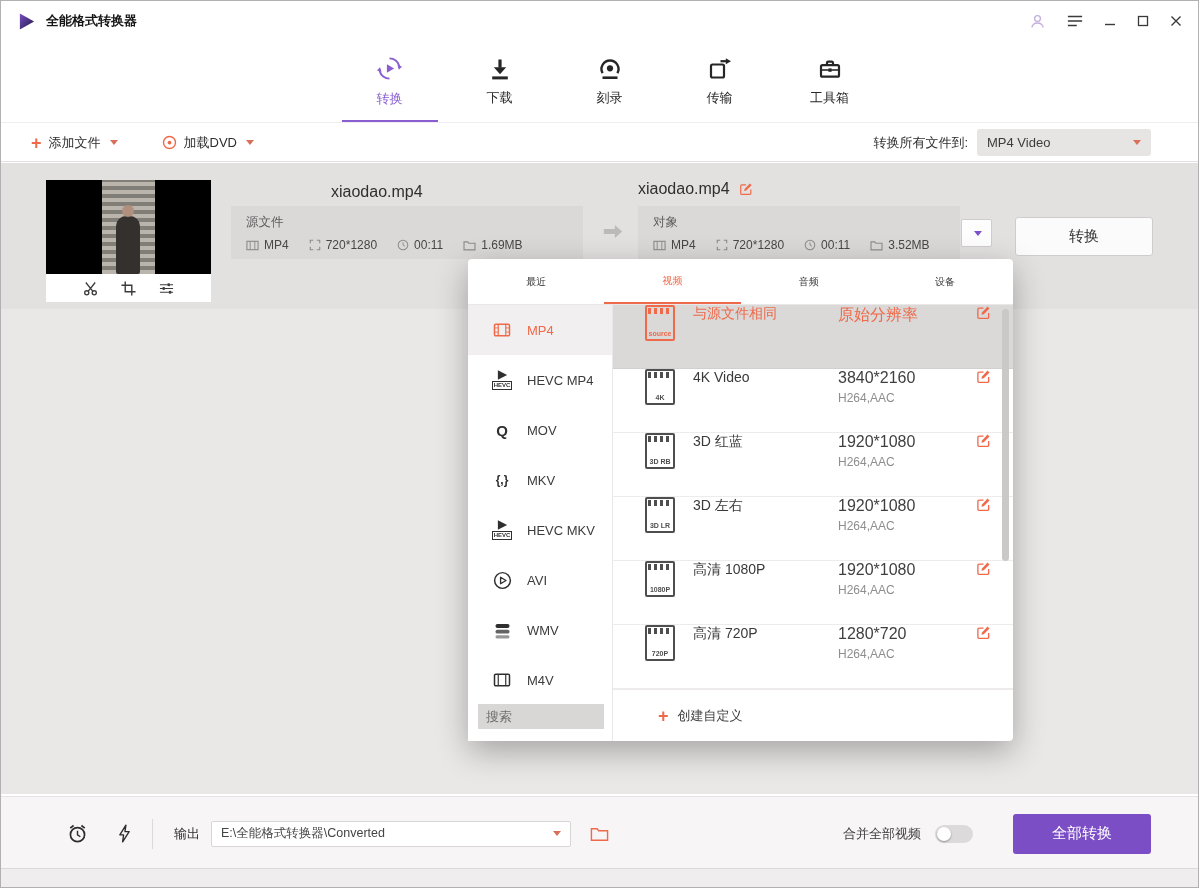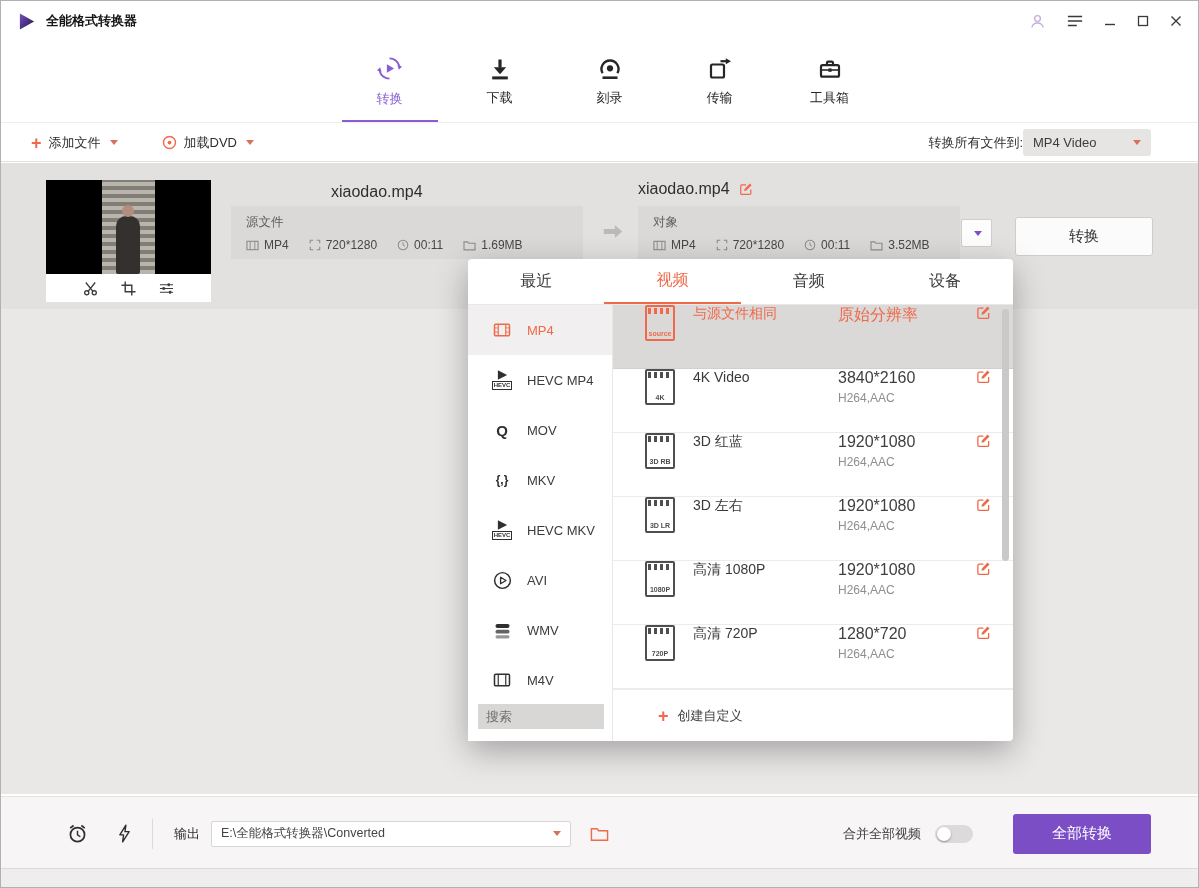--- a/index.html
+++ b/index.html
@@ -33,23 +33,23 @@
                 cursor:pointer; margin-right:44px; }
   .plus-icon { color:#ee6a4a; font-size:18px; font-weight:bold; line-height:1; }
   .dvd-icon { color:#ee6a4a; display:flex; }
   .caret-down { width:0; height:0; border-left:4px solid transparent;
                 border-right:4px solid transparent; border-top:5px solid #d8705a; margin-left:2px; }
   .caret-down.purple { border-top-color:#7c50c8; }
   .seg { position:absolute; left:50%; transform:translateX(-50%); display:flex; }
   .seg-btn { width:94px; height:27px; display:flex; align-items:center; justify-content:center;
              font-size:13px; background:#d9d6d6; color:#4a4a4a; cursor:pointer; }
   .seg-btn.active { background:#5f5c65; color:#fff; }
-  .convert-to { position:absolute; right:47px; display:flex; align-items:center; }
+  .convert-to { position:absolute; right:47px; display:flex; align-items:center; gap:9px; }
   .ct-label { font-size:13px; color:#2e2e2e; }
-  .ct-select { width:128px; height:27px; background:#e7e4e4; border-radius:3px; display:flex;
+  .ct-select { width:174px; height:27px; background:#e7e4e4; border-radius:3px; display:flex;
                align-items:center; justify-content:space-between; padding:0 10px; font-size:13px;
                color:#3c3c3c; cursor:pointer; }
 
   
   .main { position:absolute; top:162px; left:0; right:0; bottom:93px; background:#eae7e7; }
   .file-band { position:absolute; top:0; left:0; right:0; height:146px; background:#e3e0e0; }
 
   .thumb-wrap { position:absolute; left:45px; top:17px; width:165px; }
   .thumb { height:94px; background:#000; display:flex; justify-content:center; overflow:hidden; }
   .photo { width:53px; height:94px; position:relative;
@@ -77,21 +77,21 @@
             border-radius:2px; display:flex; align-items:center; justify-content:center; cursor:pointer; }
   .btn-outline { position:absolute; width:138px; height:39px; background:#fcfbfb;
                  border:1px solid #cfcccc; border-radius:3px; font-size:15px; color:#333;
                  display:flex; align-items:center; justify-content:center; cursor:pointer; }
 
   
   .popup { position:absolute; left:467px; top:258px; width:545px; height:482px; background:#fff;
            border-radius:4px; box-shadow:0 10px 32px rgba(0,0,0,.3); z-index:20;
            display:flex; flex-direction:column; }
   .popup-tabs { height:46px; display:flex; border-bottom:1px solid #e9e7e7; flex:none; }
-  .popup-tab { flex:1; display:flex; align-items:center; justify-content:center; font-size:16px;
+  .popup-tab { flex:1; display:flex; align-items:center; justify-content:center; font-size:10px;
                color:#3d3d3d; cursor:pointer; }
   .popup-tab.active { color:#ee6a4a; border-bottom:2px solid #ee6a4a; }
   .popup-body { flex:1; display:flex; min-height:0; }
   .popup-sidebar { width:145px; border-right:1px solid #e9e7e7; display:flex;
                    flex-direction:column; flex:none; }
   .fmt-list { height:386px; overflow:hidden; }
   .fmt-item { height:50px; display:flex; align-items:center; gap:13px; padding-left:22px;
               font-size:13px; color:#3c3c3c; cursor:pointer; }
   .fmt-item.selected { background:#f1efef; color:#ee6a4a; }
   .fmt-icon { width:24px; height:26px; display:flex; flex-direction:column; align-items:center;

